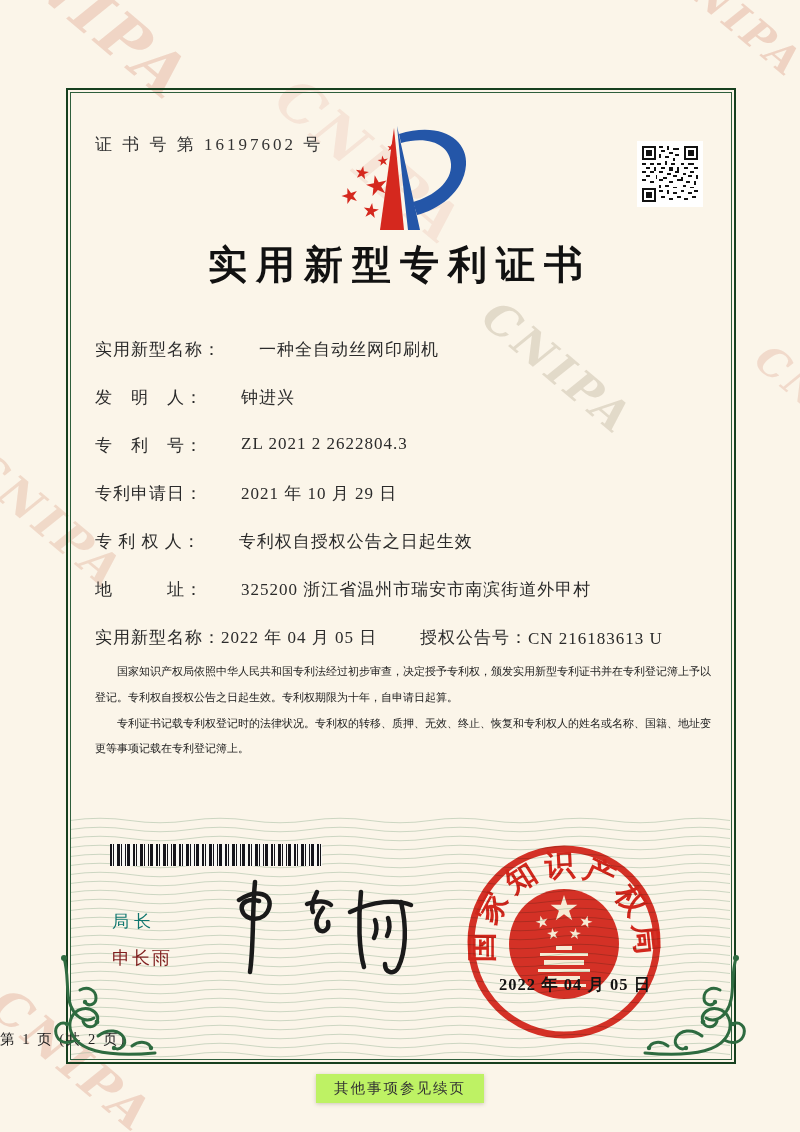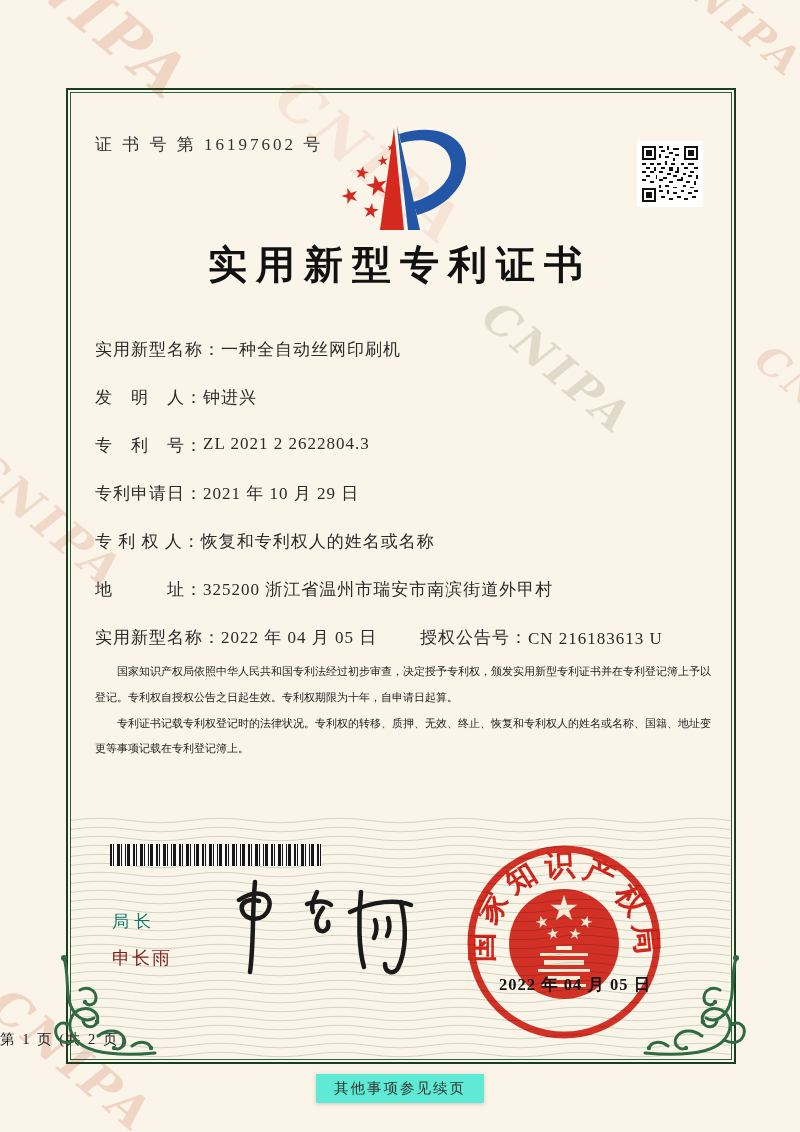--- a/index.html
+++ b/index.html
@@ -32,21 +32,21 @@
   
   .waves{position:absolute;left:70px;top:816px;z-index:0;}
   
   .cert-no{position:absolute;left:95px;top:133px;font-size:17px;letter-spacing:3px;color:#333;z-index:2;}
   .logo{position:absolute;left:333px;top:118px;z-index:2;}
   .qr{position:absolute;left:637px;top:141px;width:56px;height:56px;background:#fff;padding:5px;z-index:2;}
   .title{position:absolute;left:0;top:238px;width:100%;text-align:center;
     font-size:39px;font-weight:700;letter-spacing:9px;color:#111;z-index:2;}
   
   .fields{position:absolute;left:95px;top:338px;width:620px;z-index:2;font-size:17px;}
-  .frow{height:48px;display:flex;align-items:flex-start;position:relative;}
+  .frow{height:48px;display:flex;align-items:flex-start;position:relative;gap:38px;}
   .flabel{letter-spacing:1px;white-space:pre;}
   .fvalue{letter-spacing:1px;}
   .frow .second{position:absolute;left:325px;top:0;display:flex;align-items:flex-end;}
   
   .bodytext{position:absolute;left:95px;top:659px;width:616px;z-index:2;
     font-size:11px;line-height:25.8px;text-align:justify;color:#222;}
   .bodytext p{margin:0;text-indent:2em;}
   
   .barcode{position:absolute;left:110px;top:844px;width:212px;height:22px;z-index:2;
     background:repeating-linear-gradient(90deg,
@@ -60,21 +60,21 @@
   .director-role{position:absolute;left:112px;top:910px;font-size:17px;letter-spacing:5px;z-index:2;color:#0f766e;}
   .director-name{position:absolute;left:112px;top:946px;font-size:18px;letter-spacing:2px;z-index:2;color:#7f1d1d;}
   .signature{position:absolute;left:225px;top:872px;z-index:2;}
   .seal{position:absolute;left:456px;top:836px;z-index:2;mix-blend-mode:multiply;}
   .seal-date{position:absolute;left:499px;top:974px;width:200px;font-size:16.5px;
     letter-spacing:1px;font-weight:600;color:#141414;z-index:4;}
   
   .page-info{position:absolute;left:0;top:1030px;width:100%;text-align:left;
     font-size:14.5px;letter-spacing:2px;z-index:2;color:#222;}
   .cont-note{position:absolute;left:50%;transform:translateX(-50%);top:1074px;
-    background:#5eead4;padding:5px 18px;font-size:14.5px;letter-spacing:2px;
+    background:#bef264;padding:5px 18px;font-size:14.5px;letter-spacing:2px;
     box-shadow:0 1px 4px rgba(70,60,40,.25);z-index:2;color:#333;}
 </style>
 </head>
 <body>
 
 <div class="page">
 
   <div class="wm wm-tl">CNIPA</div>
   <div class="wm wm-tr">CNIPA</div>
   <div class="wm wm-logo">CNIPA</div>
@@ -188,21 +188,21 @@
     <div class="frow">
       <span class="flabel">专　利　号：</span>
       <span class="fvalue">ZL 2021 2 2622804.3</span>
     </div>
     <div class="frow">
       <span class="flabel">专利申请日：</span>
       <span class="fvalue">2021 年 10 月 29 日</span>
     </div>
     <div class="frow">
       <span class="flabel">专 利 权 人：</span>
-      <span class="fvalue">恢复和专利权人的姓名或名称</span>
+      <span class="fvalue">专利权自授权公告之日起生效</span>
     </div>
     <div class="frow">
       <span class="flabel">地　　　址：</span>
       <span class="fvalue">325200 浙江省温州市瑞安市南滨街道外甲村</span>
     </div>
     <div class="frow">
       <span>
         <span class="flabel">实用新型名称：</span><span class="fvalue">2022 年 04 月 05 日</span>
       </span>
       <span class="second">

